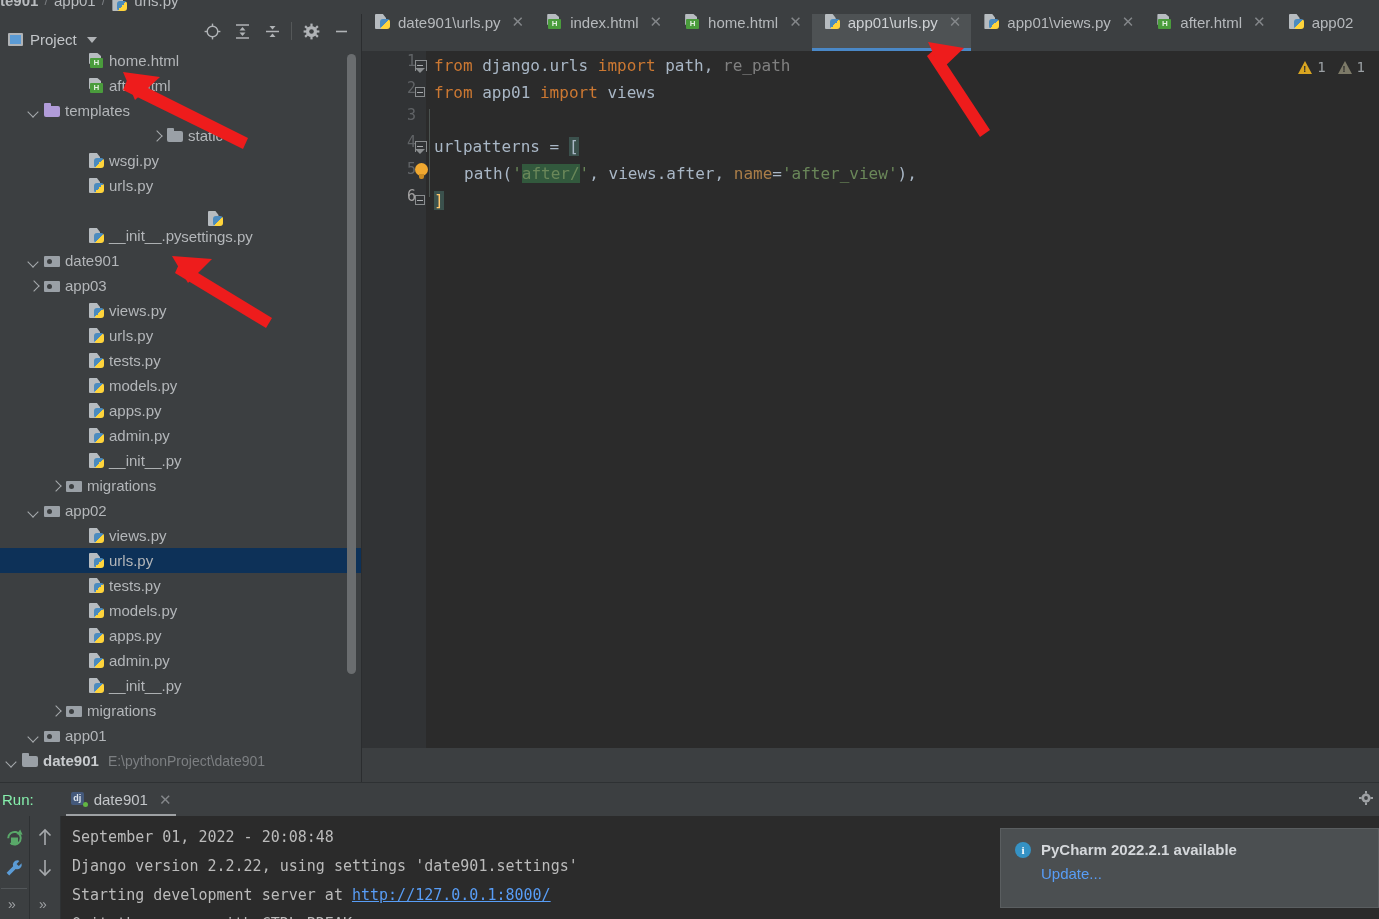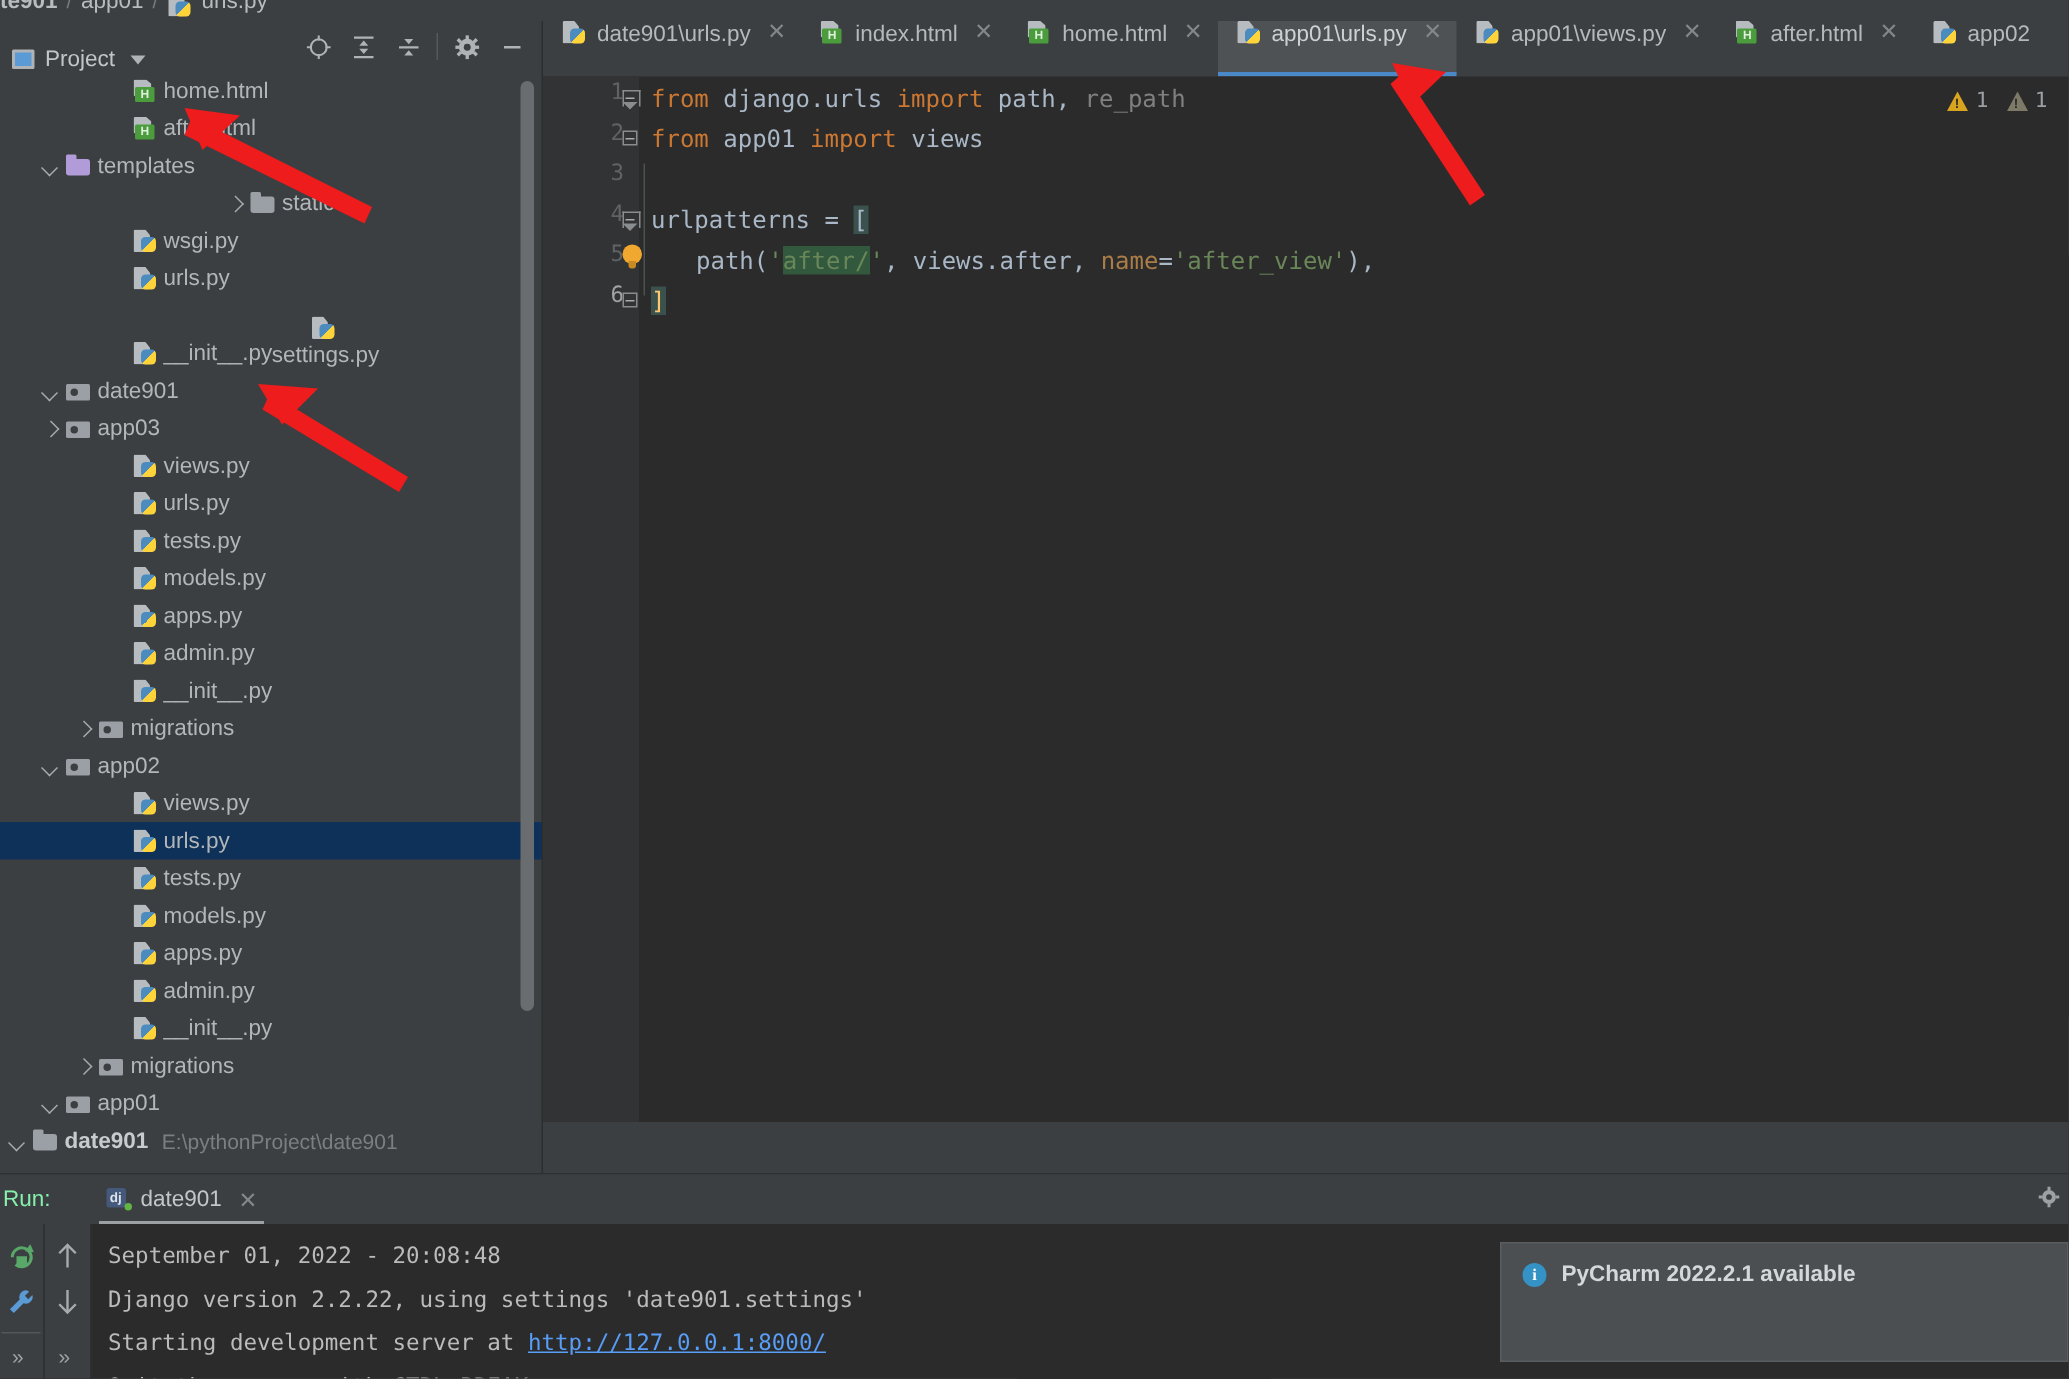--- a/index.html
+++ b/index.html
@@ -671,20 +671,21 @@
       <div class="line"><span>Starting development server at </span><span class="link">http://127.0.0.1:8000/</span></div>
       <div class="line">Quit the server with CTRL-BREAK.</div>
     </div>
   </div>
 
   <div class="notif">
     <div class="notif-row1">
       <span class="notif-icon">i</span>
       <span class="notif-title">PyCharm 2022.2.1 available</span>
     </div>
+    <span class="notif-link">Update...</span>
   </div>
 
   <svg class="arrows">
     <g fill="#ee1c1c">
       <polygon points="128,78 248,138 243,149 123,90"></polygon>
       <polygon points="123,72 160,77 135,100"></polygon>
       <polygon points="180,262 272,318 266,328 175,273"></polygon>
       <polygon points="172,256 212,259 188,283"></polygon>
       <polygon points="936,48 990,130 980,137 927,56"></polygon>
       <polygon points="928,42 964,48 941,70"></polygon>

